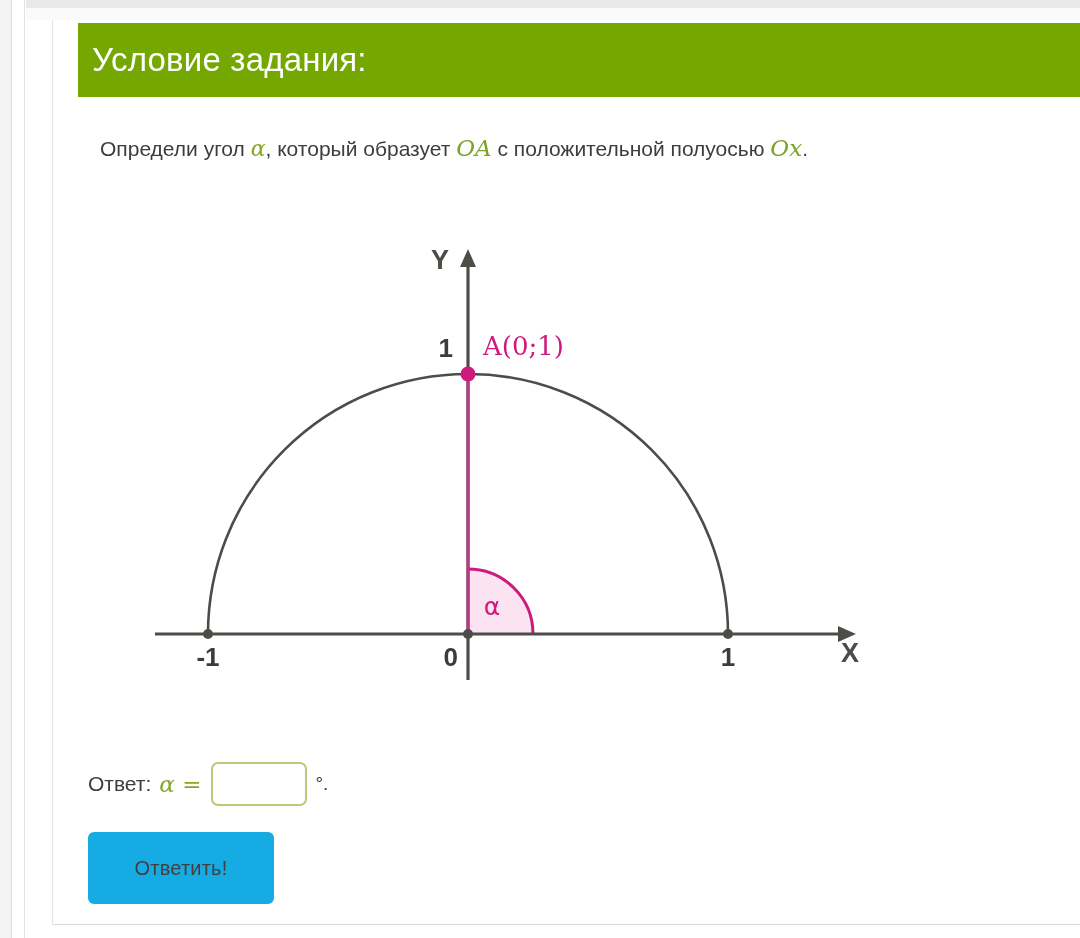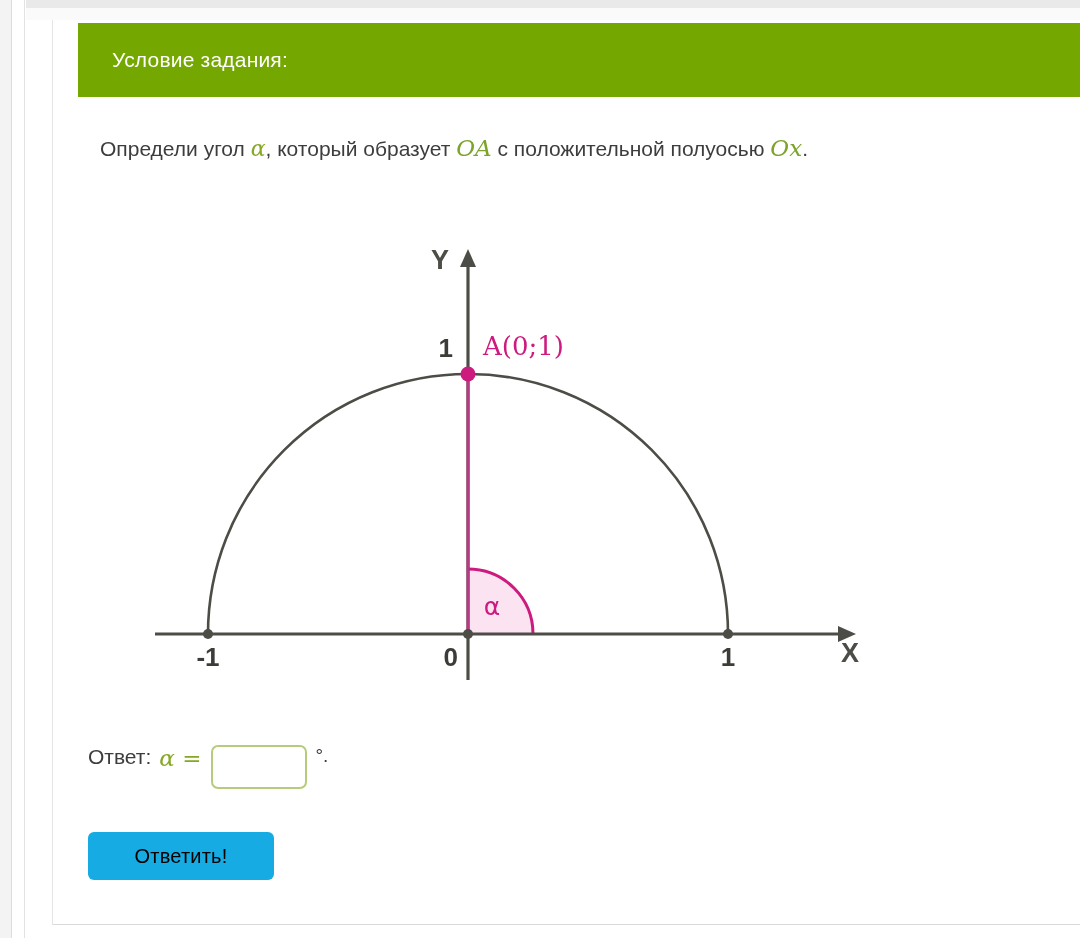--- a/index.html
+++ b/index.html
@@ -58,26 +58,25 @@
   
   .header-bar {
     position: absolute;
     left: 78px; top: 23px;
     width: 1002px; height: 74px;
     background: #74a800;
     display: flex; align-items: center;
   }
   .header-title {
     color: #ffffff;
-    font-size: 21px;
+    font-size: 33px;
     font-weight: 400;
     padding-left: 14px;
     letter-spacing: 0.2px;
     white-space: nowrap;
-    margin-left: 20px;
   }
   
   .question {
     position: absolute;
     left: 100px; top: 133px;
     font-size: 21px;
     color: #3d3d3d;
     white-space: nowrap;
     line-height: 30px;
   }
@@ -95,22 +94,22 @@
   }
   
   .figure {
     position: absolute;
     left: 140px; top: 225px;
     width: 740px; height: 480px;
   }
   
   .answer-row {
     position: absolute;
-    left: 88px; top: 745px;
-    display: flex; 
+    left: 88px; top: 762px;
+    display: flex; align-items: center;
     font-size: 21px; color: #3d3d3d;
   }
   .answer-label { margin-right: 8px; }
   .alpha-eq {
     color: #86a825;
     font-family: "DejaVu Serif", "Liberation Serif", serif;
     font-style: italic;
     font-size: 23px;
     margin-right: 10px;
   }
@@ -127,25 +126,25 @@
   }
   .deg-suffix {
     margin-left: 8px;
     font-size: 19px;
     color: #3d3d3d;
   }
   
   .submit-btn {
     position: absolute;
     left: 88px; top: 832px;
-    width: 186px; height: 48px;
+    width: 186px; height: 72px;
     background: #17abe3;
     border: none;
     border-radius: 6px;
-    color: #000000;
+    color: #404040;
     font-size: 20px;
     font-family: "Liberation Sans", sans-serif;
     cursor: pointer;
     letter-spacing: 0.2px;
   }
 </style>
 </head>
 <body>
 
 <div id="page">

